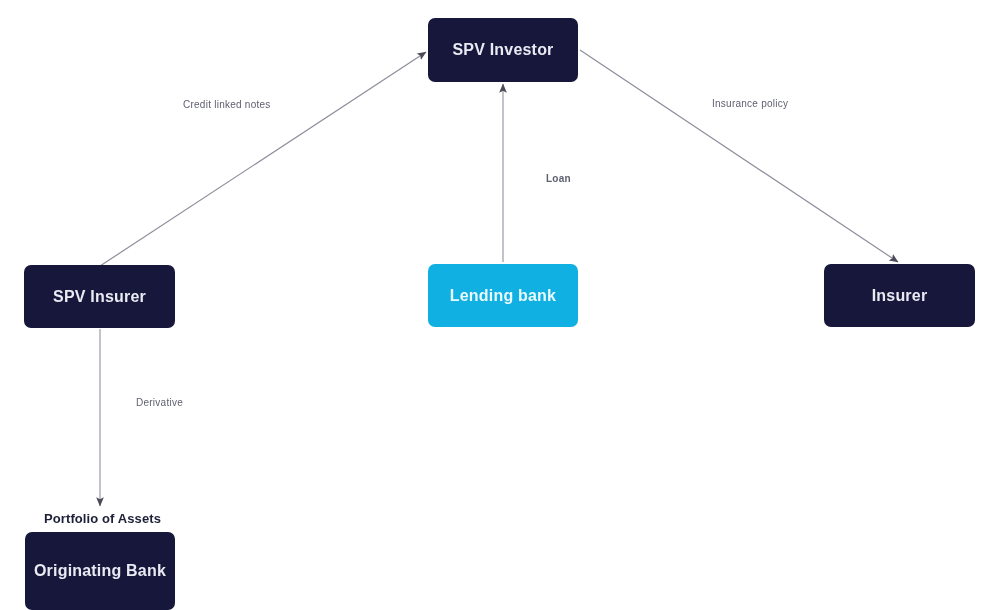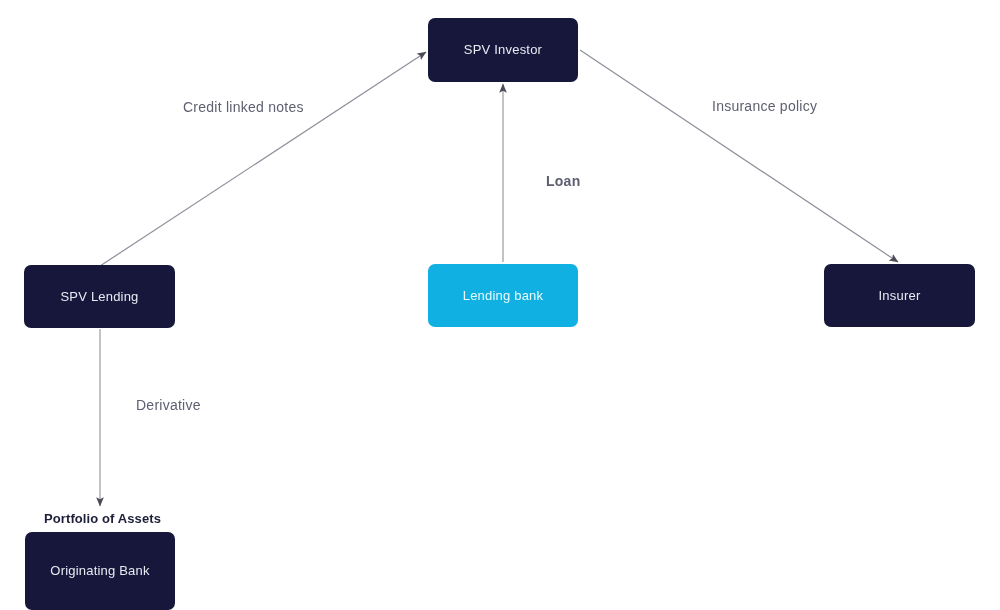--- a/index.html
+++ b/index.html
@@ -40,27 +40,27 @@
   }
   .node-navy {
     background: #16173b;
     color: #e9eaf2;
   }
   .node-cyan {
     background: #10b0e2;
     color: #eafaff;
   }
   .node-label {
-    font-size: 13px;
-    font-weight: 400;
+    font-size: 16px;
+    font-weight: 700;
     pointer-events: none;
   }
   .edge-label {
     position: absolute;
-    font-size: 14px;
+    font-size: 10px;
     color: #5e6070;
     letter-spacing: 0.25px;
     white-space: nowrap;
     font-weight: 400;
   }
   .edge-label-strong {
     position: absolute;
     font-size: 13px;
     color: #1d1e38;
     font-weight: 700;
@@ -88,21 +88,21 @@
     <line x1="503" y1="262" x2="503" y2="84" stroke="#9a9ca6" stroke-width="1.2" marker-end="url(#arrowhead)"></line>
 
     <line x1="100" y1="329" x2="100" y2="506" stroke="#9a9ca6" stroke-width="1.2" marker-end="url(#arrowhead)"></line>
   </svg>
 
   <div class="node node-navy" style="left:428px; top:18px; width:150px; height:64px;">
     <span class="node-label">SPV Investor</span>
   </div>
 
   <div class="node node-navy" style="left:24px; top:265px; width:151px; height:63px;">
-    <span class="node-label">SPV Lending</span>
+    <span class="node-label">SPV Insurer</span>
   </div>
 
   <div class="node node-cyan" style="left:428px; top:264px; width:150px; height:63px;">
     <span class="node-label">Lending bank</span>
   </div>
 
   <div class="node node-navy" style="left:824px; top:264px; width:151px; height:63px;">
     <span class="node-label">Insurer</span>
   </div>
 

